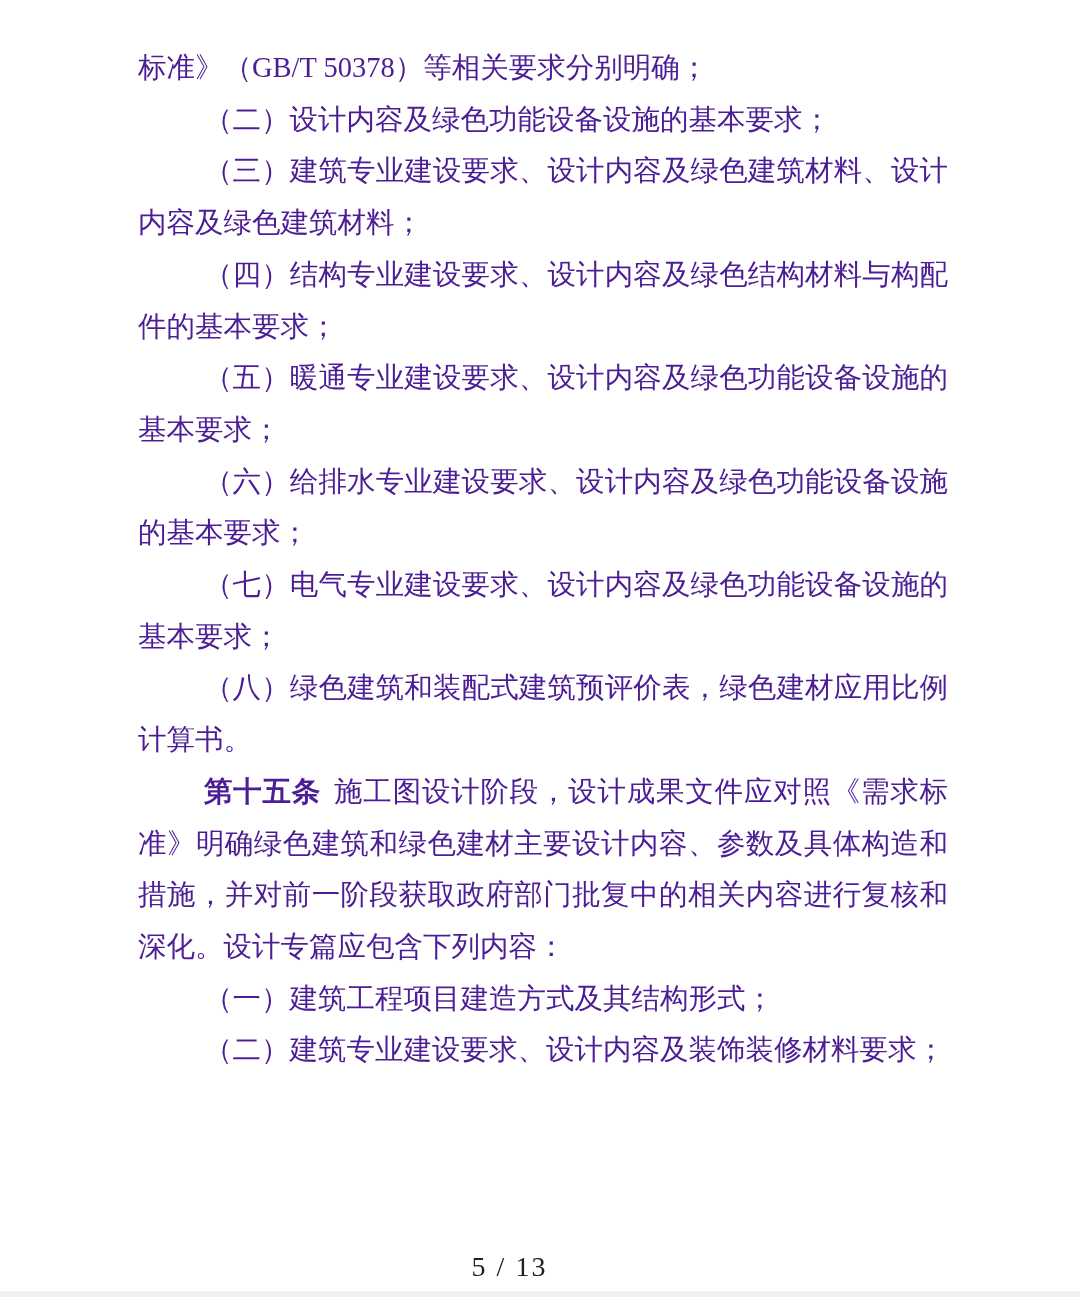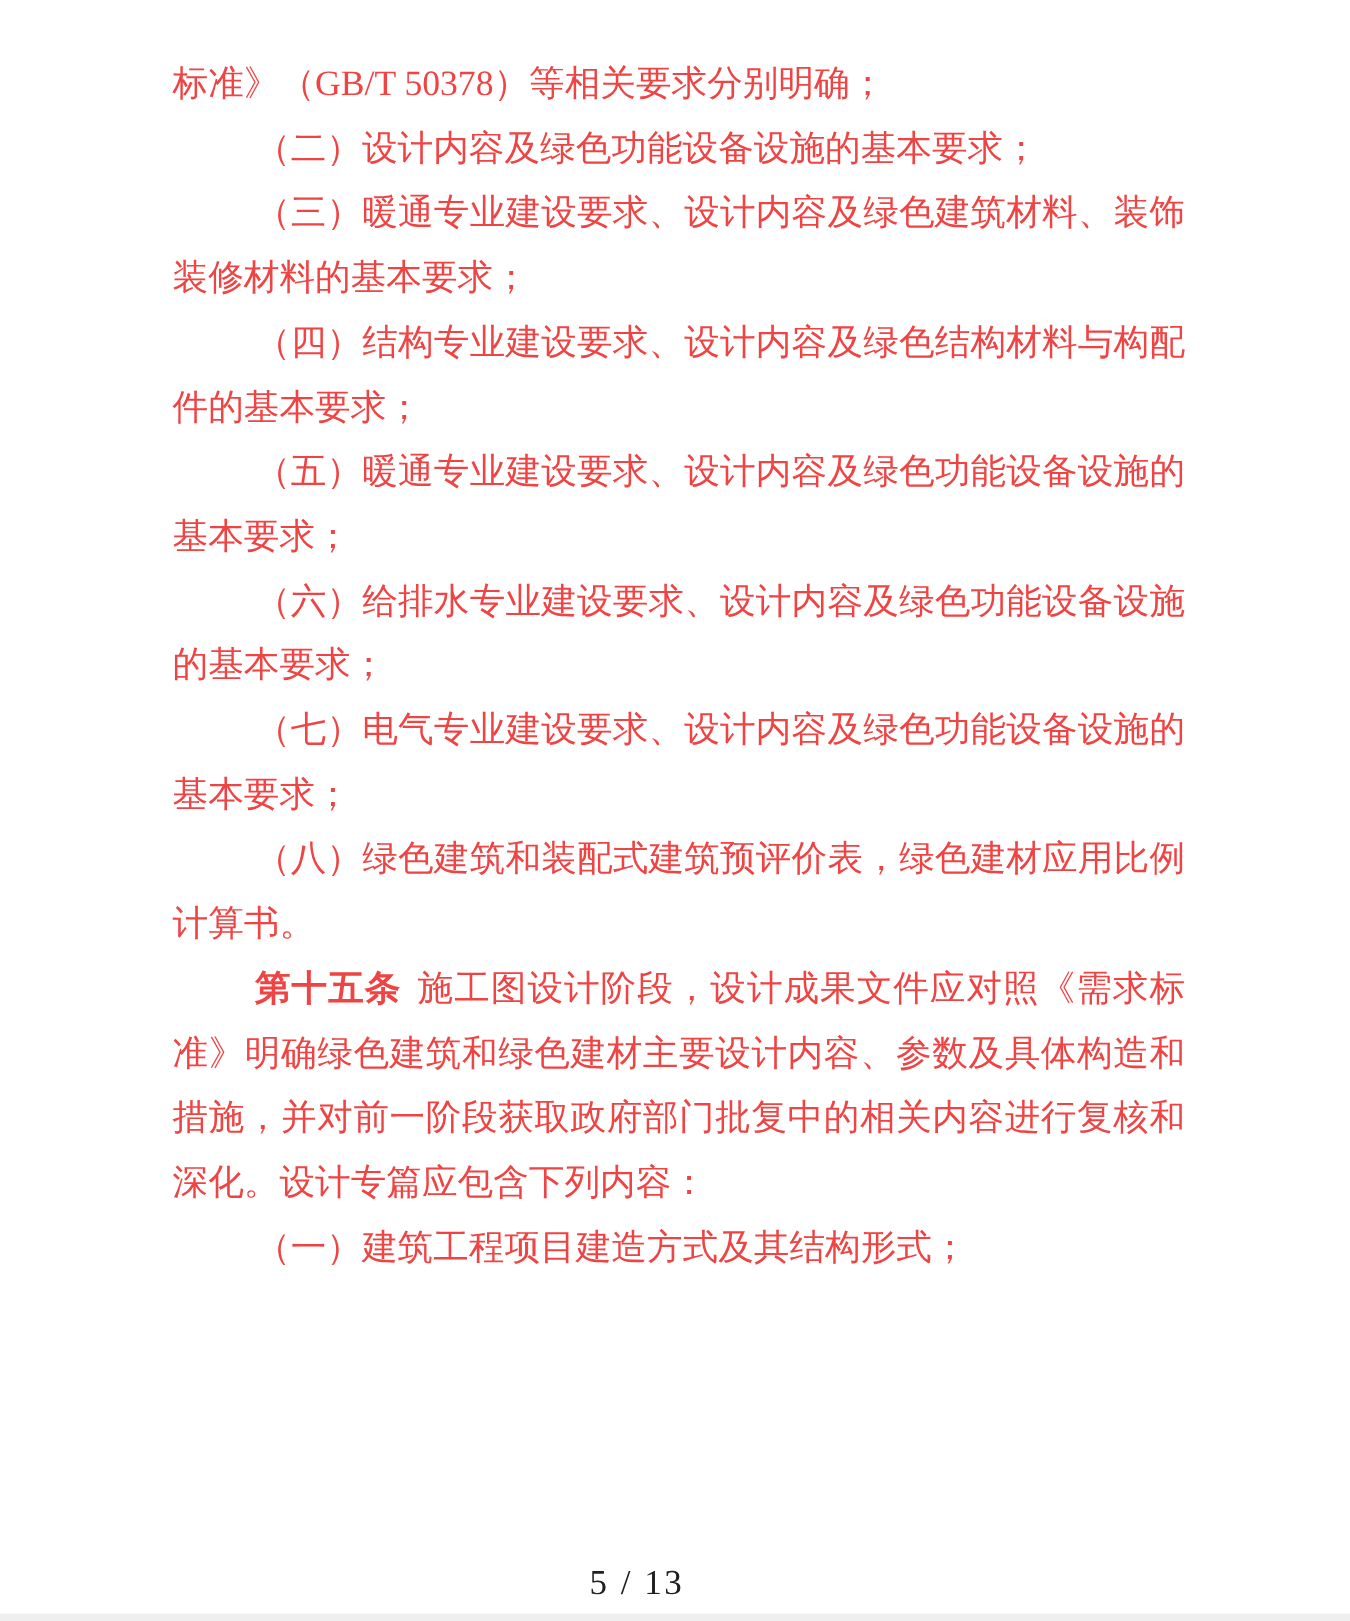--- a/index.html
+++ b/index.html
@@ -13,21 +13,21 @@
     height: 1297px;
     background: #ffffff;
     overflow: hidden;
     font-family: "Liberation Serif", "DejaVu Serif", serif;
   }
   .content {
     position: absolute;
     left: 138px;
     top: 42px;
     width: 810px;
-    color: #ef4444;
+    color: #4c1d95;
     font-size: 28.5px;
     line-height: 51.7px;
     text-align: justify;
     text-justify: inter-ideograph;
     letter-spacing: 0;
   }
   .para {
     margin: 0;
     padding: 0;
   }
@@ -66,36 +66,37 @@
 <body>
 
 <div class="page">
 
   <div class="content">
 
     <p class="para"><span>标准》（GB/T 50378）等相关要求分别明确；</span></p>
 
     <p class="para indent"><span>（二）设计内容及绿色功能设备设施的基本要求；</span></p>
 
-    <p class="para indent"><span>（三）暖通专业建设要求、设计内容及绿色建筑材料、装饰装修材料的基本要求；</span></p>
+    <p class="para indent"><span>（三）建筑专业建设要求、设计内容及绿色建筑材料、设计内容及绿色建筑材料；</span></p>
 
     <p class="para indent"><span>（四）结构专业建设要求、设计内容及绿色结构材料与构配件的基本要求；</span></p>
 
     <p class="para indent"><span>（五）暖通专业建设要求、设计内容及绿色功能设备设施的基本要求；</span></p>
 
     <p class="para indent"><span>（六）给排水专业建设要求、设计内容及绿色功能设备设施的基本要求；</span></p>
 
     <p class="para indent"><span>（七）电气专业建设要求、设计内容及绿色功能设备设施的基本要求；</span></p>
 
     <p class="para indent"><span>（八）绿色建筑和装配式建筑预评价表，绿色建材应用比例计算书。</span></p>
 
     <p class="para indent"><b class="lead">第十五条</b><span>施工图设计阶段，设计成果文件应对照《需求标准》明确绿色建筑和绿色建材主要设计内容、参数及具体构造和措施，并对前一阶段获取政府部门批复中的相关内容进行复核和深化。设计专篇应包含下列内容：</span></p>
 
     <p class="para indent"><span>（一）建筑工程项目建造方式及其结构形式；</span></p>
 
+    <p class="para indent"><span>（二）建筑专业建设要求、设计内容及装饰装修材料要求；</span></p>
 
 
   </div>
 
   <div class="footer">5 / 13</div>
 
   <div class="bottom-edge"></div>
 
 </div>
 

